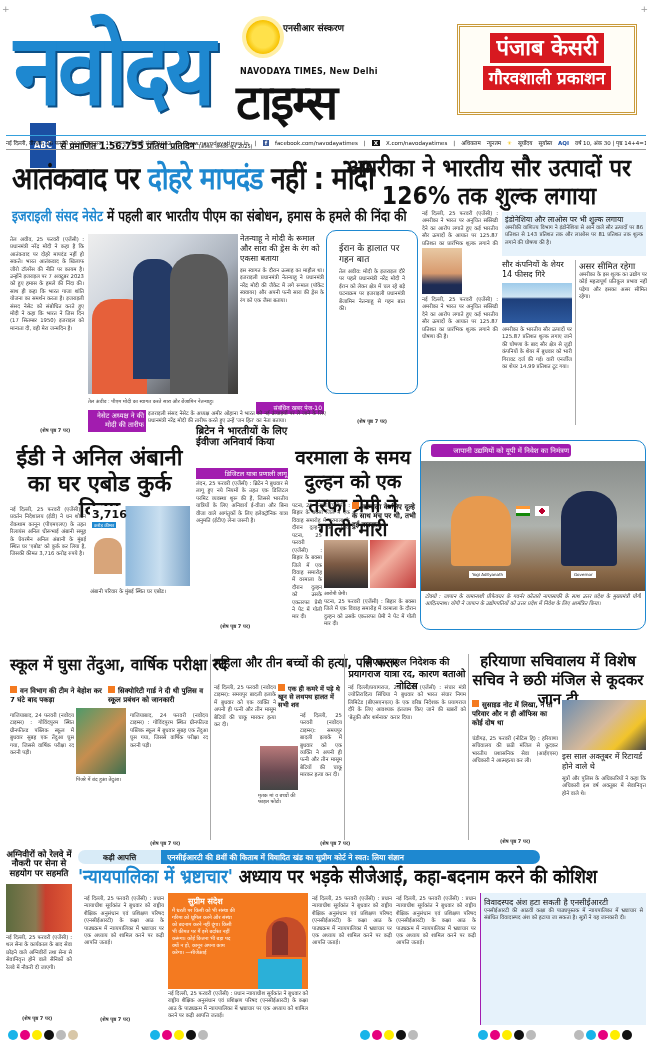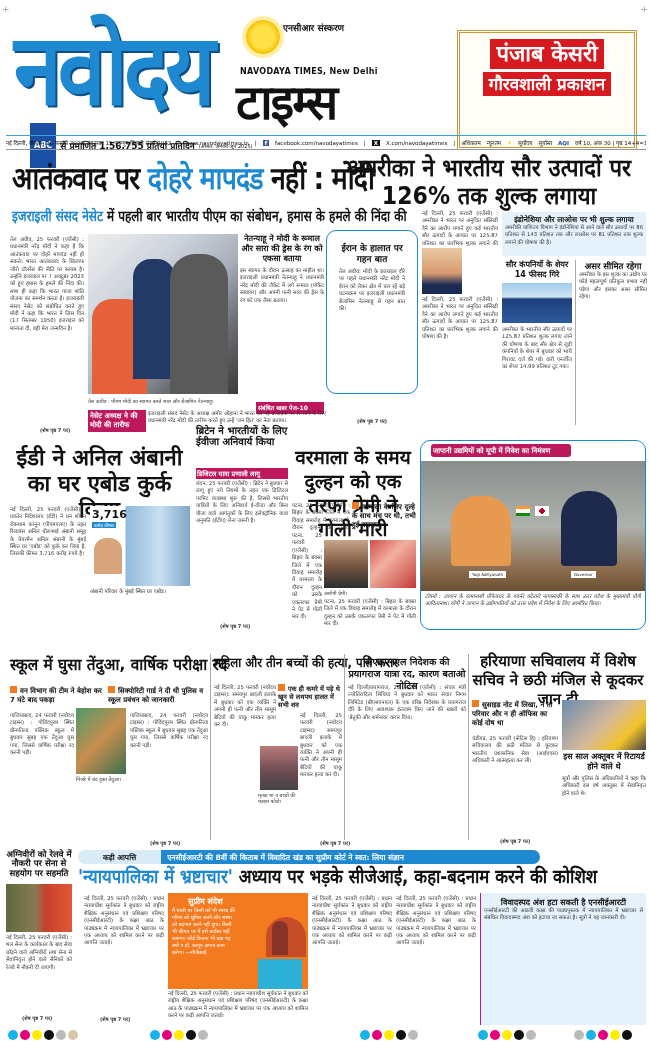--- a/index.html
+++ b/index.html
@@ -3,40 +3,40 @@
 <meta charset="utf-8">
 <style>
 *{box-sizing:border-box;margin:0;padding:0}
 body{width:650px;height:1043px;background:#fff;font-family:"DejaVu Sans",sans-serif;color:#111;position:relative;overflow:hidden}
 .abs{position:absolute}
 .masthead-logo{left:14px;top:12px;width:220px;height:110px;color:#1e88d0;font-family:"DejaVu Serif",serif;font-weight:900;font-size:86px;line-height:100px;letter-spacing:-4px;transform:scaleY(1.15);transform-origin:top left;text-shadow:2px 2px 0 #0b4f86}
 .sun{left:246px;top:20px;width:34px;height:34px;border-radius:50%;background:radial-gradient(circle,#ffe14a 45%,#f7c200 70%);box-shadow:0 0 0 4px rgba(255,210,0,.35)}
 .edition{left:283px;top:21px;font-size:9px;font-weight:bold}
 .navtimes{left:240px;top:67px;font-size:8px;font-weight:bold;letter-spacing:.3px}
 .times-word{left:236px;top:76px;font-size:48px;font-weight:900;line-height:52px;letter-spacing:-2px}
-.pk-box{left:457px;top:30px;width:180px;height:120px;border:3px double #c99a3b;background:#fffdf6;text-align:center}
+.pk-box{left:457px;top:24px;width:180px;height:91px;border:3px double #c99a3b;background:#fffdf6;text-align:center}
 .pk1{margin-top:6px;font-size:22px;font-weight:900;color:#fff;background:#d71920;display:inline-block;padding:0 6px;line-height:30px}
 .pk2{font-size:13px;font-weight:bold;color:#111;margin-top:4px}
 .pk3{font-size:17px;font-weight:900;color:#fff;background:#d71920;display:inline-block;padding:0 6px;margin-top:3px;line-height:24px}
 .abc{left:30px;top:123px;font-size:8px;display:flex;align-items:center;gap:4px}
 .abc-badge{background:#1b4fa3;color:#fff;font-weight:bold;padding:18px 4px;font-size:8px}
 .abc b{font-size:9px}
 .dateline{left:6px;top:135px;width:640px;height:15px;border-top:1.5px solid #35a0dc;border-bottom:1px solid #999;font-size:5.5px;display:flex;align-items:center;gap:6px;white-space:nowrap;overflow:hidden}
 .fb{background:#3b5998;color:#fff;padding:0 2px;font-weight:bold}
 .xlogo{background:#111;color:#fff;padding:0 2px;font-weight:bold}
 .h1{left:12px;top:158px;font-size:31px;font-weight:900;letter-spacing:-1px;white-space:nowrap;line-height:40px;transform:scaleX(.86);transform-origin:left}
 .blue{color:#1e88d0}
 .h1r{left:330px;top:154px;width:318px;font-size:24px;font-weight:900;text-align:center;line-height:28px;transform:scaleX(.92)}
 .sub1{left:12px;top:205px;font-size:14.5px;font-weight:bold;white-space:nowrap;transform:scaleX(.82);transform-origin:left}
 .col-text{font-size:5.3px;line-height:7.4px;color:#333;text-align:justify}
 .photo{background:#ccc;overflow:hidden}
 .caption{font-size:5px;color:#333}
-.boxhead{font-weight:bold;text-align:center}
+.boxhead{font-weight:normal;}
 .bluebox{background:#e6f2fb}
-.tag{background:#be185d;color:#fff;font-weight:bold;text-align:left}
+.tag{background:#a21caf;color:#fff;font-weight:normal;text-align:right}
 .rounded{border:1.5px solid #1e88d0;border-radius:10px}
 .hd2{font-weight:900;line-height:1.1}
 .vline{border-left:1px solid #aaa}
 .sq{display:inline-block;width:7px;height:7px;background:#f47a20;margin-right:3px}
 .reg{font-size:9px;color:#999}
 .dots{display:flex;gap:2px}
 .dots span{width:10px;height:10px;border-radius:50%}
 </style>
 </head>
 <body>

